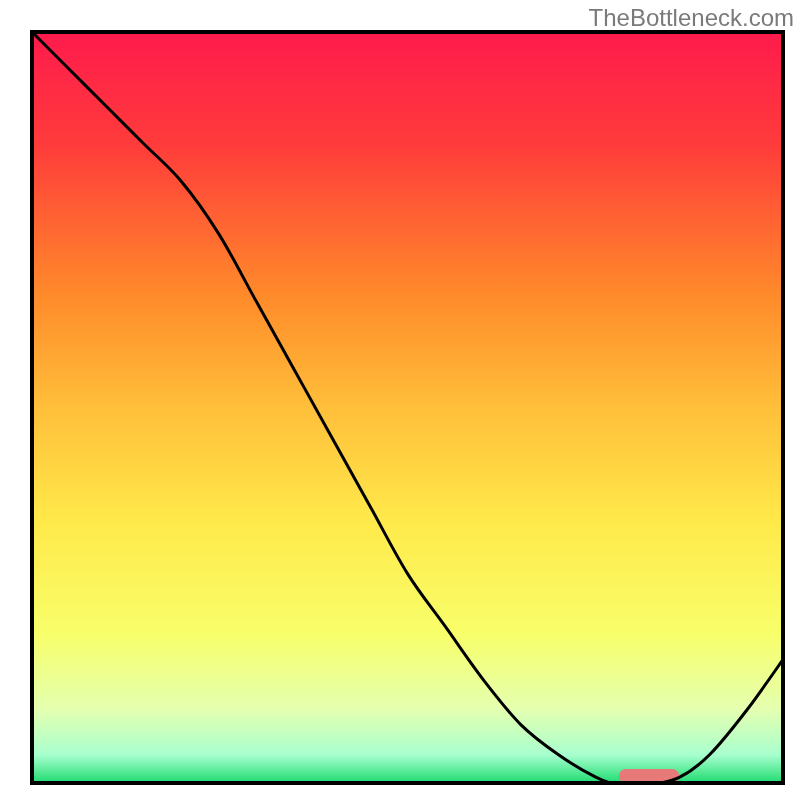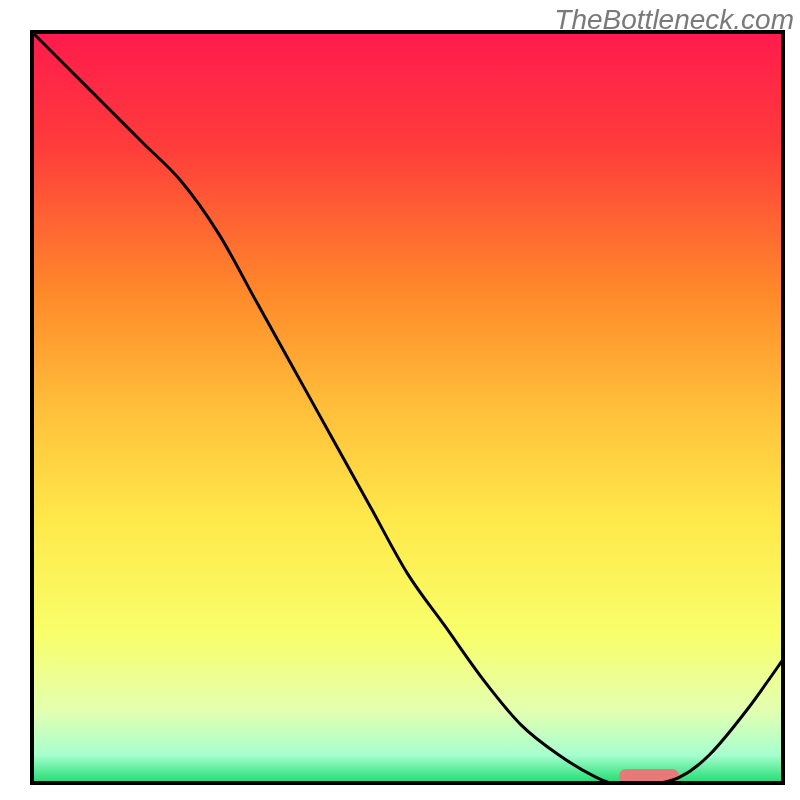--- a/index.html
+++ b/index.html
@@ -12,25 +12,24 @@
   }
   .container {
     position: relative;
     width: 800px;
     height: 800px;
   }
   .watermark {
     position: absolute;
     top: 4px;
     right: 6px;
-    font-size: 28px;
+    font-size: 24px;
     color: #7a7a7a;
     font-weight: 400;
     user-select: none;
-    font-style: italic;
   }
   .plot-area {
     position: absolute;
     left: 30px;
     top: 30px;
     width: 755px;
     height: 755px;
   }
   svg {
     display: block;

